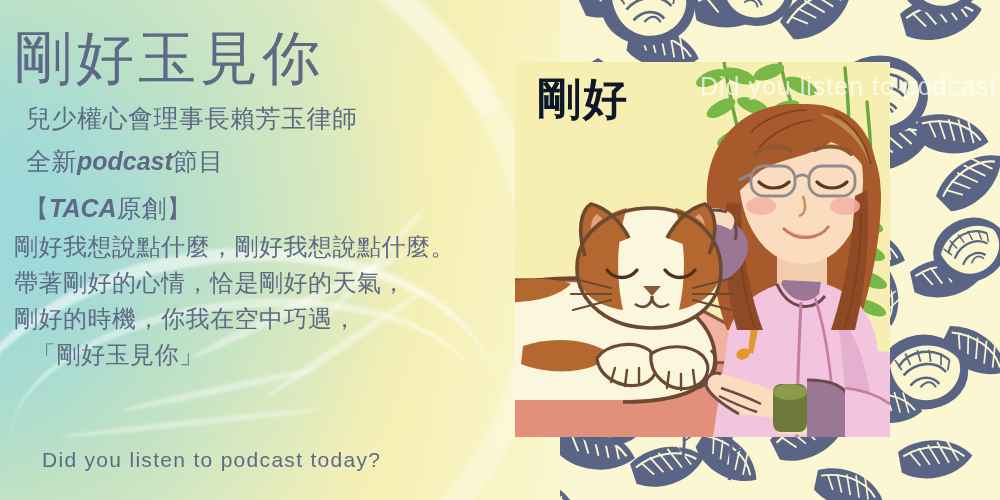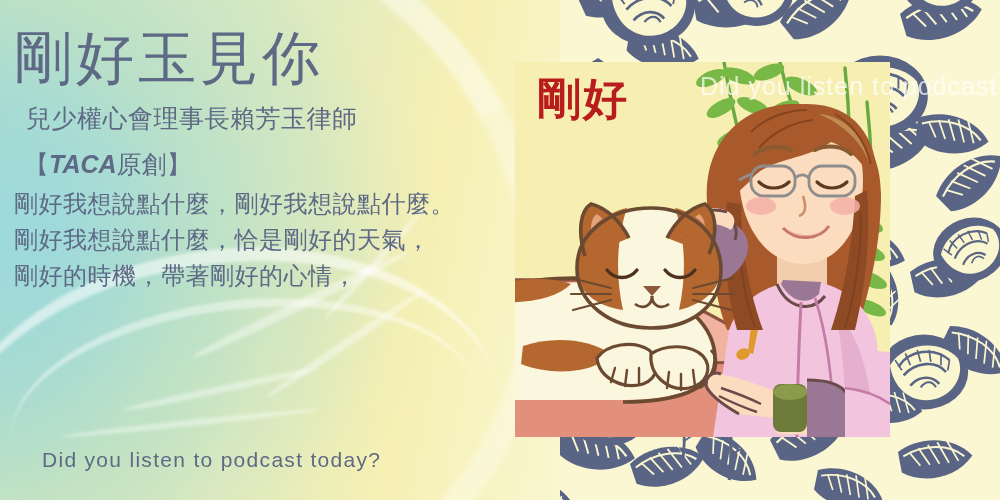--- a/index.html
+++ b/index.html
@@ -82,21 +82,21 @@
   }
 
   
   .cover{
     position:absolute;left:515px;top:62px;width:375px;height:375px;
     overflow:hidden;background:#f7efb2;
   }
   .cover svg{display:block;}
   .cover-title{
     position:absolute;left:22px;top:14px;
-    font-size:44px;line-height:1.06;color:#b91c1c;font-weight:bold;
+    font-size:44px;line-height:1.06;color:#0f172a;font-weight:bold;
     letter-spacing:2px;white-space:pre;
   }
 
   
   .watermark{
     position:absolute;left:700px;top:72px;
     font-size:25px;color:rgba(255,255,255,.72);letter-spacing:1px;
     white-space:nowrap;pointer-events:none;
   }
 </style>
@@ -245,26 +245,28 @@
   <div class="brush-streak" style="left:250px;top:340px;width:190px;height:8px;transform:rotate(-34deg);"></div>
   <div class="brush-streak" style="left:120px;top:386px;width:200px;height:7px;transform:rotate(-12deg);"></div>
   <div class="brush-streak" style="left:300px;top:260px;width:150px;height:7px;transform:rotate(-48deg);"></div>
   <div class="brush-streak" style="left:60px;top:420px;width:260px;height:6px;transform:rotate(-6deg);"></div>
 
   <div class="text-col">
     <h1 class="main-title">剛好玉見你</h1>
 
     <p class="sub-line">兒少權心會理事長賴芳玉律師</p>
 
+    <p class="sub-line"><span>全新</span><i>podcast</i><span>節目</span></p>
 
     <p class="taca-line"><span>【</span><i>TACA</i><span>原創】</span></p>
 
     <p class="body-line">剛好我想說點什麼，剛好我想說點什麼。</p>
-    <p class="body-line">剛好我想說點什麼，恰是剛好的天氣，</p>
-    <p class="body-line">剛好的時機，帶著剛好的心情，</p>
+    <p class="body-line">帶著剛好的心情，恰是剛好的天氣，</p>
+    <p class="body-line">剛好的時機，你我在空中巧遇，</p>
+    <p class="body-line indent">「剛好玉見你」</p>
   </div>
 
   <div class="tagline">Did you listen to podcast today?</div>
 
   <div class="cover">
     <svg width="375" height="375" viewBox="0 0 375 375" xmlns="http://www.w3.org/2000/svg">
 
       <rect width="375" height="375" fill="#f7efb2"></rect>
 
       <g stroke="#6aa840" stroke-width="3.4" fill="none" stroke-linecap="round">

